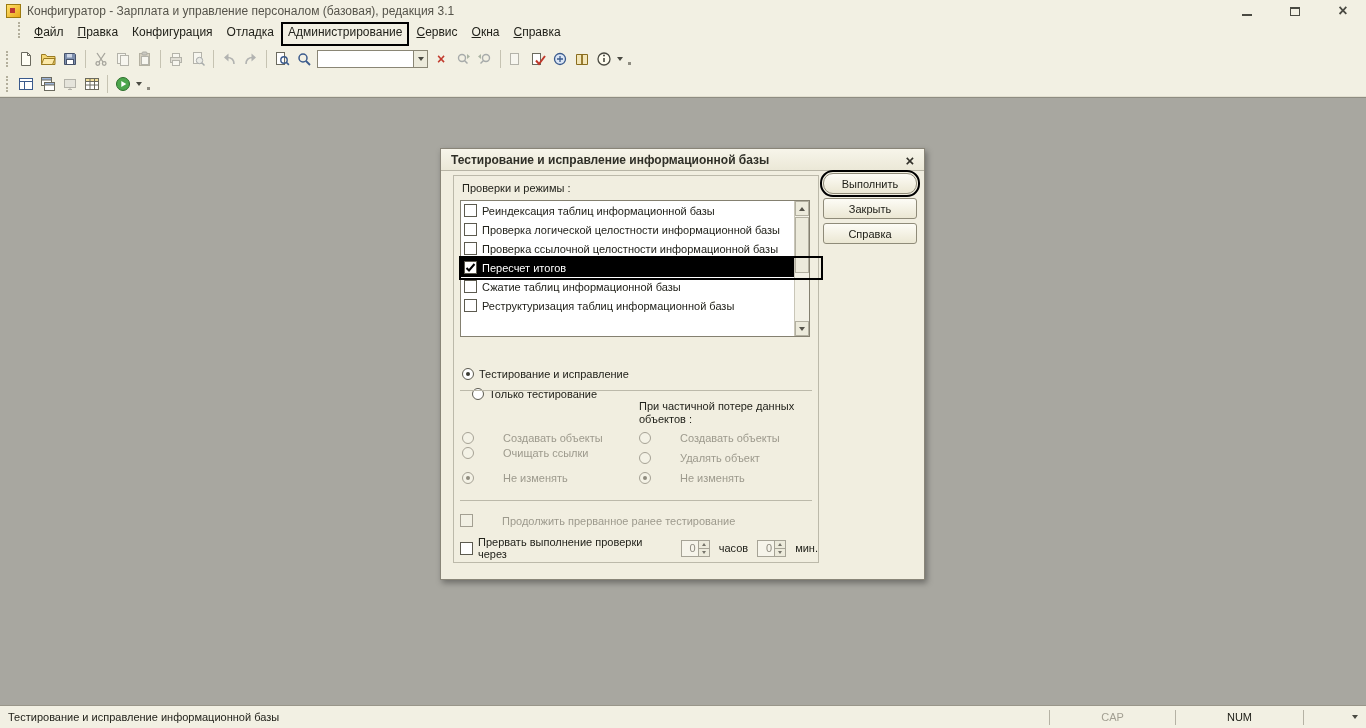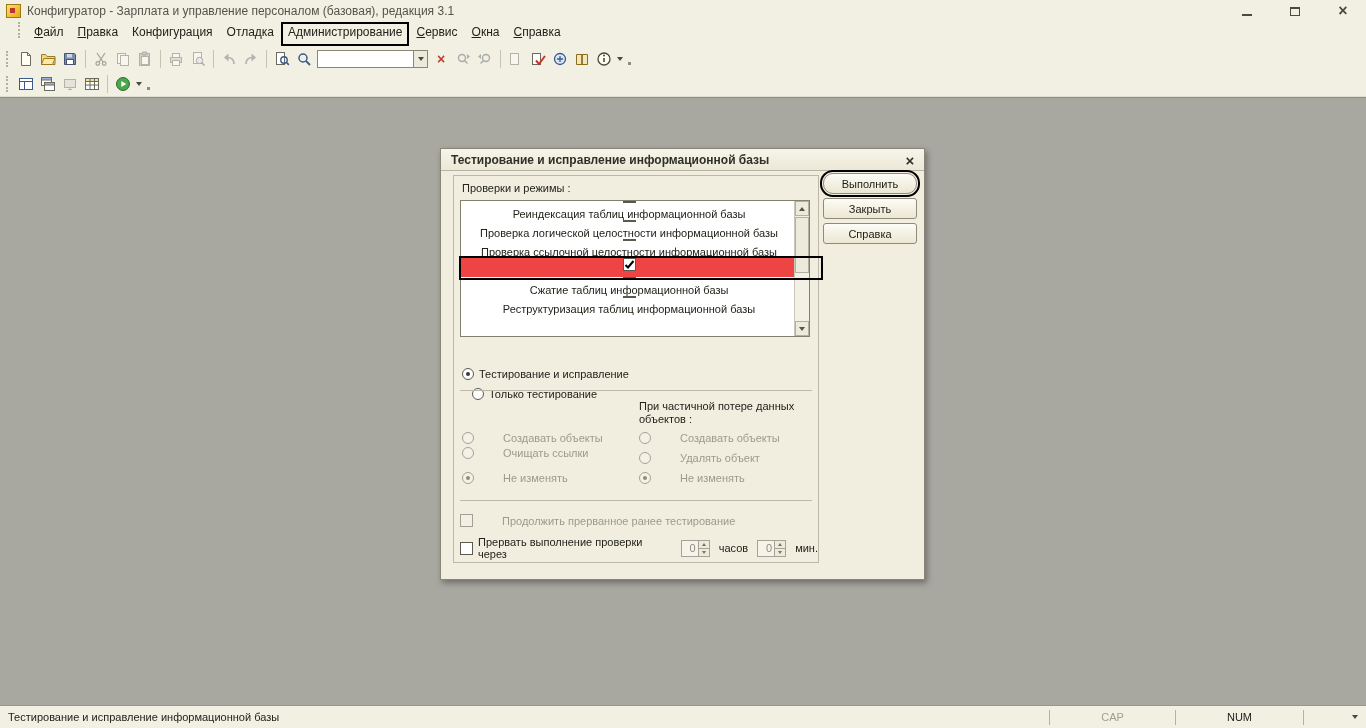--- a/index.html
+++ b/index.html
@@ -46,22 +46,22 @@
 
   
   .dialog { position:absolute; left:440px; top:148px; width:485px; height:432px; background:#f1eee0; border:1px solid #898578; box-shadow:2px 3px 6px rgba(0,0,0,.35); font-size:11px; }
   .dlg-title { position:absolute; left:0; top:0; right:0; height:22px; display:flex; align-items:center; padding:0 10px; font-weight:bold; font-size:12px; color:#2f2f27; background:linear-gradient(#f7f5ea,#ebe8d7); border-bottom:1px solid #b7b4a5; }
   .dlg-close { position:absolute; top:3px; right:6px; width:16px; height:16px; display:flex; align-items:center; justify-content:center; font-size:15px; font-weight:bold; color:#33322b; cursor:default; }
 
   .group { position:absolute; left:12px; top:26px; width:366px; height:388px; border:1px solid #bcb9aa; }
   .group-label { position:absolute; left:8px; top:6px; color:#23231c; }
 
   .list { position:absolute; left:6px; top:24px; width:350px; height:137px; background:#fff; border:1px solid #848070; }
-  .lrow { position:relative; display:flex; align-items:center; height:19px; width:333px; padding-left:3px; gap:5px;flex-direction:column; }
-  .lrow.sel { background:#ef4444; color:#fff; }
+  .lrow { position:relative; display:flex; align-items:center; height:19px; width:333px; padding-left:3px; gap:5px; }
+  .lrow.sel { background:#000000; color:#fff; }
   .cb { width:13px; height:13px; min-width:13px; border:1px solid #5c5a4f; background:#fff; display:flex; align-items:center; justify-content:center; }
   .cb svg { width:11px; height:11px; }
   .cb.dis { border-color:#a39f92; background:#f2f0e4; }
   .row-ann { position:absolute; left:-2px; top:55px; width:364px; height:24px; border:2px solid #000; pointer-events:none; z-index:3; }
 
   .vscroll { position:absolute; top:0; right:0; bottom:0; width:15px; background:#f3f1e6; border-left:1px solid #c9c6b8; }
   .sb-btn { position:absolute; left:0; width:14px; height:15px; background:#eceadb; border:1px solid #b3b0a1; display:flex; align-items:center; justify-content:center; }
   .sb-up { top:0; }
   .sb-down { bottom:0; }
   .tri-up-s { width:0; height:0; border-left:3px solid transparent; border-right:3px solid transparent; border-bottom:4px solid #55534a; }

